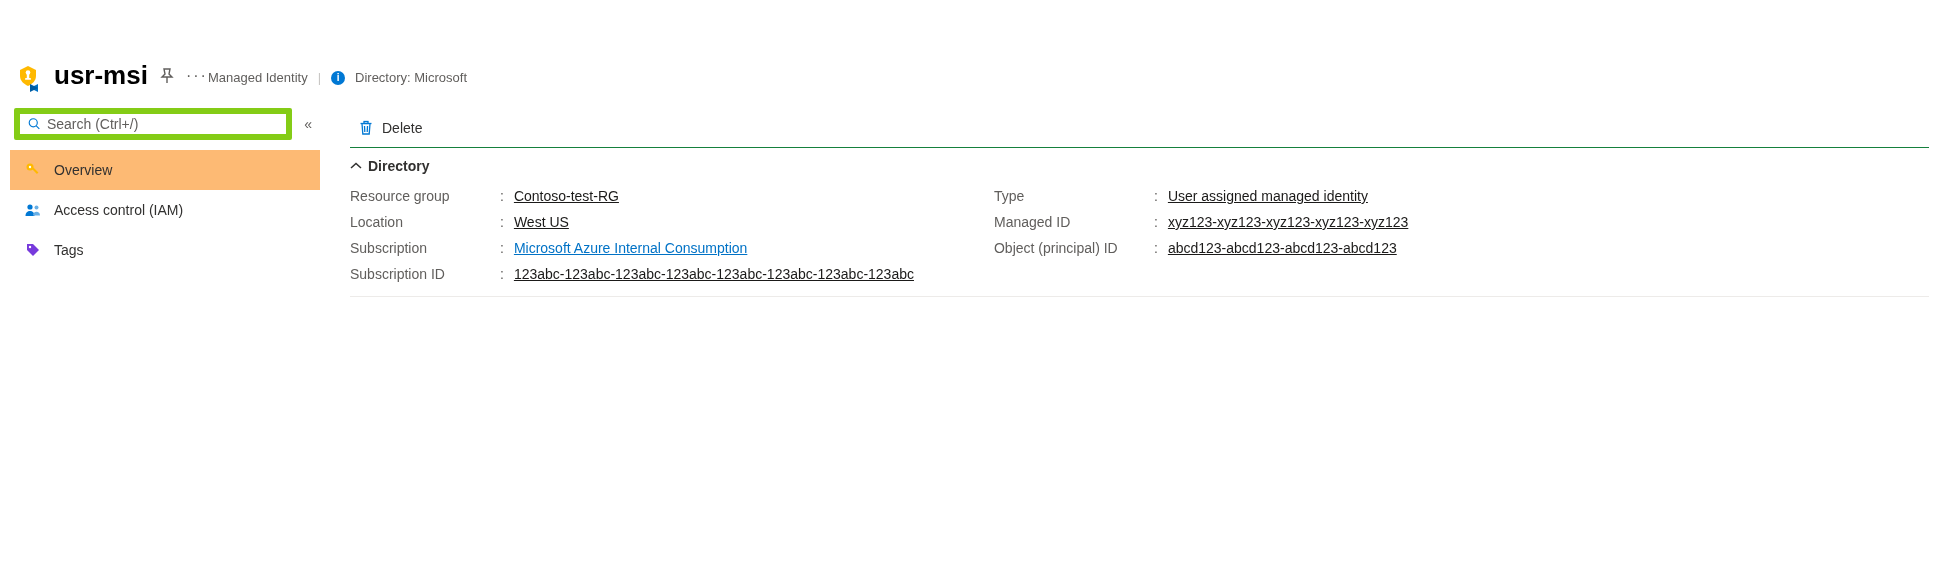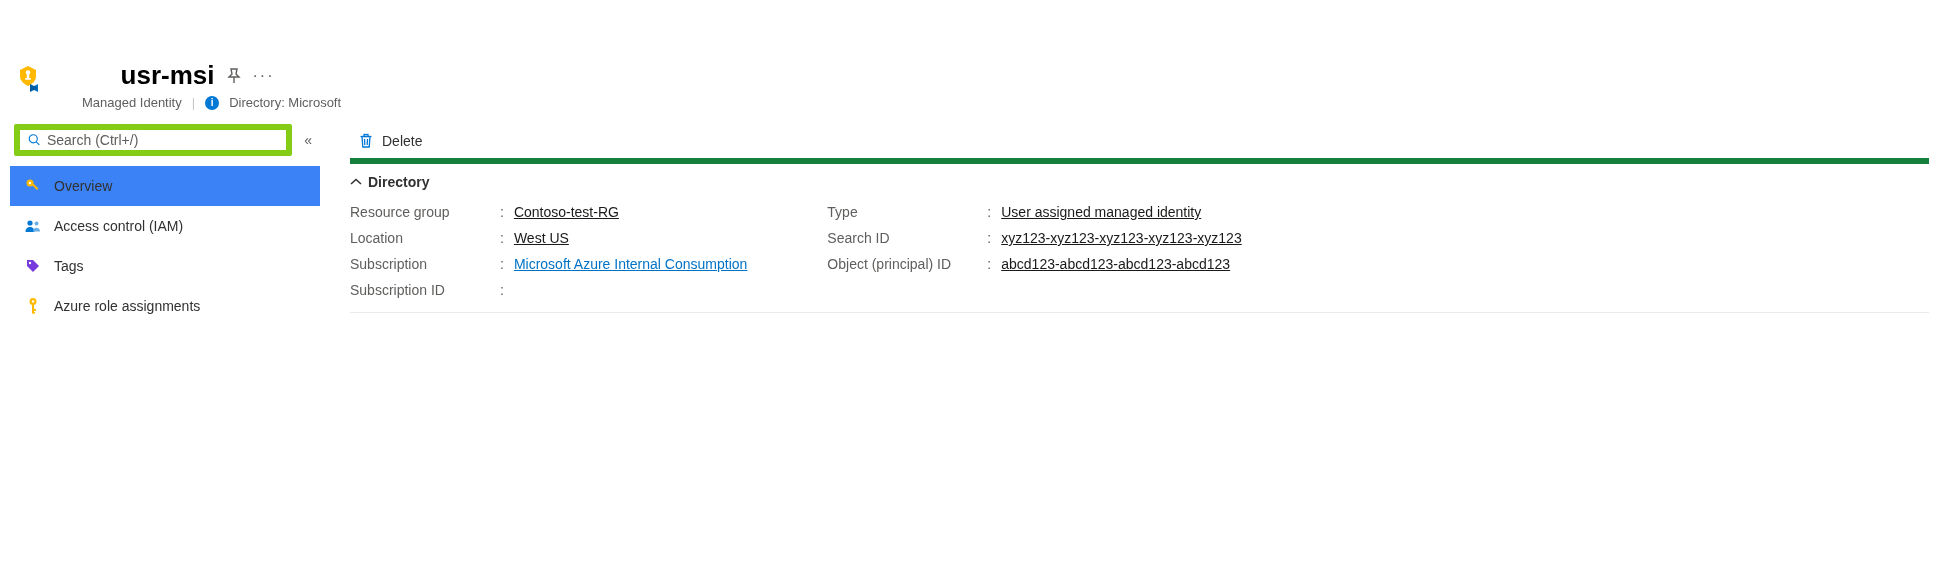--- a/index.html
+++ b/index.html
@@ -14,36 +14,36 @@
   }
   
   .header {
     display: flex;
     align-items: flex-start;
     gap: 12px;
     padding-left: 4px;
     margin-bottom: 14px;
   }
   .header-icon { flex-shrink: 0; margin-top: 4px; }
-  .header-text { display: flex; flex-direction: column; align-items: center; }
+  .header-text { display: flex; flex-direction: row; }
   .title-row { display: flex; align-items: center; gap: 12px; }
   .title {
     font-size: 26px;
     font-weight: 600;
     color: #000;
   }
   .pin-icon, .more-icon { color: #605e5c; cursor: pointer; }
   .sub-row {
     display: flex;
     align-items: center;
     gap: 10px;
     margin-top: 4px;
     color: #605e5c;
   }
-  .subtype { font-size: 13px; color: #605e5c; margin-left: 28px; }
+  .subtype { font-size: 13px; color: #605e5c; }
   .dir-sep { color: #c8c6c4; font-size: 13px; }
   .info-badge {
     width: 14px; height: 14px; border-radius: 50%;
     background: #0078d4; color: #fff;
     font-size: 10px; font-weight: 700;
     display: inline-flex; align-items: center; justify-content: center;
   }
   .directory { font-size: 13px; color: #605e5c; }
 
   
@@ -86,35 +86,35 @@
   .nav-list { list-style: none; }
   .nav-item {
     display: flex;
     align-items: center;
     gap: 12px;
     height: 40px;
     padding: 0 14px;
     cursor: pointer;
     font-size: 14px;
   }
-  .nav-item.selected { background: #3b82f6; }
+  .nav-item.selected { background: #fdba74; }
   .nav-item .nav-icon { width: 18px; display: flex; justify-content: center; }
   .nav-item span { color: #323130; }
 
   
   .main {
     flex: 1;
     padding-left: 30px;
   }
   .cmdbar {
     display: flex;
     align-items: center;
     height: 40px;
     gap: 8px;
-    border-bottom: 6px solid #15803d;
+    border-bottom: 1px solid #15803d;
     margin-bottom: 10px;
   }
   .cmd-btn {
     display: flex;
     align-items: center;
     gap: 8px;
     padding: 4px 8px;
     cursor: pointer;
     color: #323130;
   }
@@ -227,32 +227,20 @@
         </li>
         <li class="nav-item">
           <span class="nav-icon">
             <svg width="16" height="16" viewBox="0 0 16 16">
               <path d="M2 2 L8 2 L14 8 L8 14 L2 8 Z" fill="#773adc"></path>
               <circle cx="5" cy="5" r="1.2" fill="#fff"></circle>
             </svg>
           </span>
           <span>Tags</span>
         </li>
-        <li class="nav-item">
-          <span class="nav-icon">
-            <svg width="14" height="18" viewBox="0 0 14 18">
-              <circle cx="7" cy="4.5" r="3.5" fill="#ffb900"></circle>
-              <circle cx="7" cy="4.5" r="1.2" fill="#fff"></circle>
-              <rect x="6" y="7" width="2" height="8" fill="#ffb900"></rect>
-              <rect x="6" y="12" width="4" height="1.8" fill="#ffb900"></rect>
-              <rect x="6" y="15" width="3" height="1.6" fill="#ffb900"></rect>
-            </svg>
-          </span>
-          <span>Azure role assignments</span>
-        </li>
       </ul>
     </div>
 
     <div class="main">
       <div class="cmdbar">
         <div class="cmd-btn">
           <span class="del-icon">
             <svg width="16" height="16" viewBox="0 0 16 16" fill="none" stroke="#0078d4" stroke-width="1.3">
               <line x1="2.5" y1="3.5" x2="13.5" y2="3.5"></line>
               <path d="M4 3.5 L4.8 14 L11.2 14 L12 3.5"></path>
@@ -287,31 +275,32 @@
             <span class="ess-val">West US</span>
           </div>
           <div class="ess-row">
             <span class="ess-label">Subscription</span>
             <span class="ess-colon">:</span>
             <span class="ess-val link">Microsoft Azure Internal Consumption</span>
           </div>
           <div class="ess-row">
             <span class="ess-label">Subscription ID</span>
             <span class="ess-colon">:</span>
+            <span class="ess-val">123abc-123abc-123abc-123abc-123abc-123abc-123abc-123abc</span>
           </div>
         </div>
 
         <div class="ess-col col-right">
           <div class="ess-row">
             <span class="ess-label">Type</span>
             <span class="ess-colon">:</span>
             <span class="ess-val">User assigned managed identity</span>
           </div>
           <div class="ess-row">
-            <span class="ess-label">Search ID</span>
+            <span class="ess-label">Managed ID</span>
             <span class="ess-colon">:</span>
             <span class="ess-val">xyz123-xyz123-xyz123-xyz123-xyz123</span>
           </div>
           <div class="ess-row">
             <span class="ess-label">Object (principal) ID</span>
             <span class="ess-colon">:</span>
             <span class="ess-val">abcd123-abcd123-abcd123-abcd123</span>
           </div>
         </div>
       </div>

